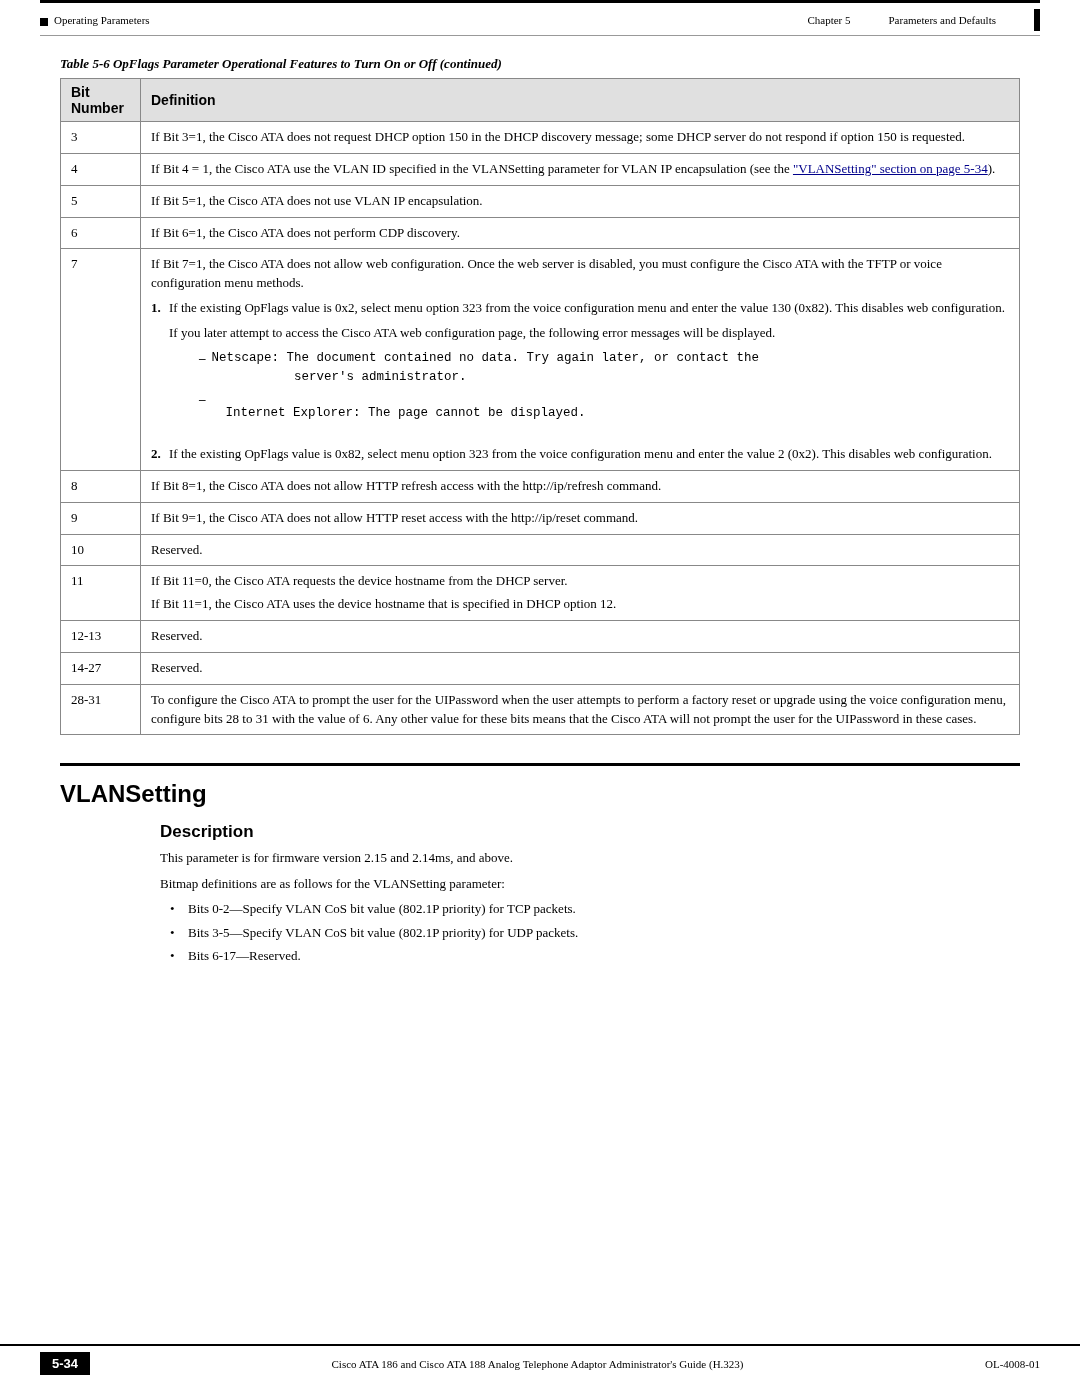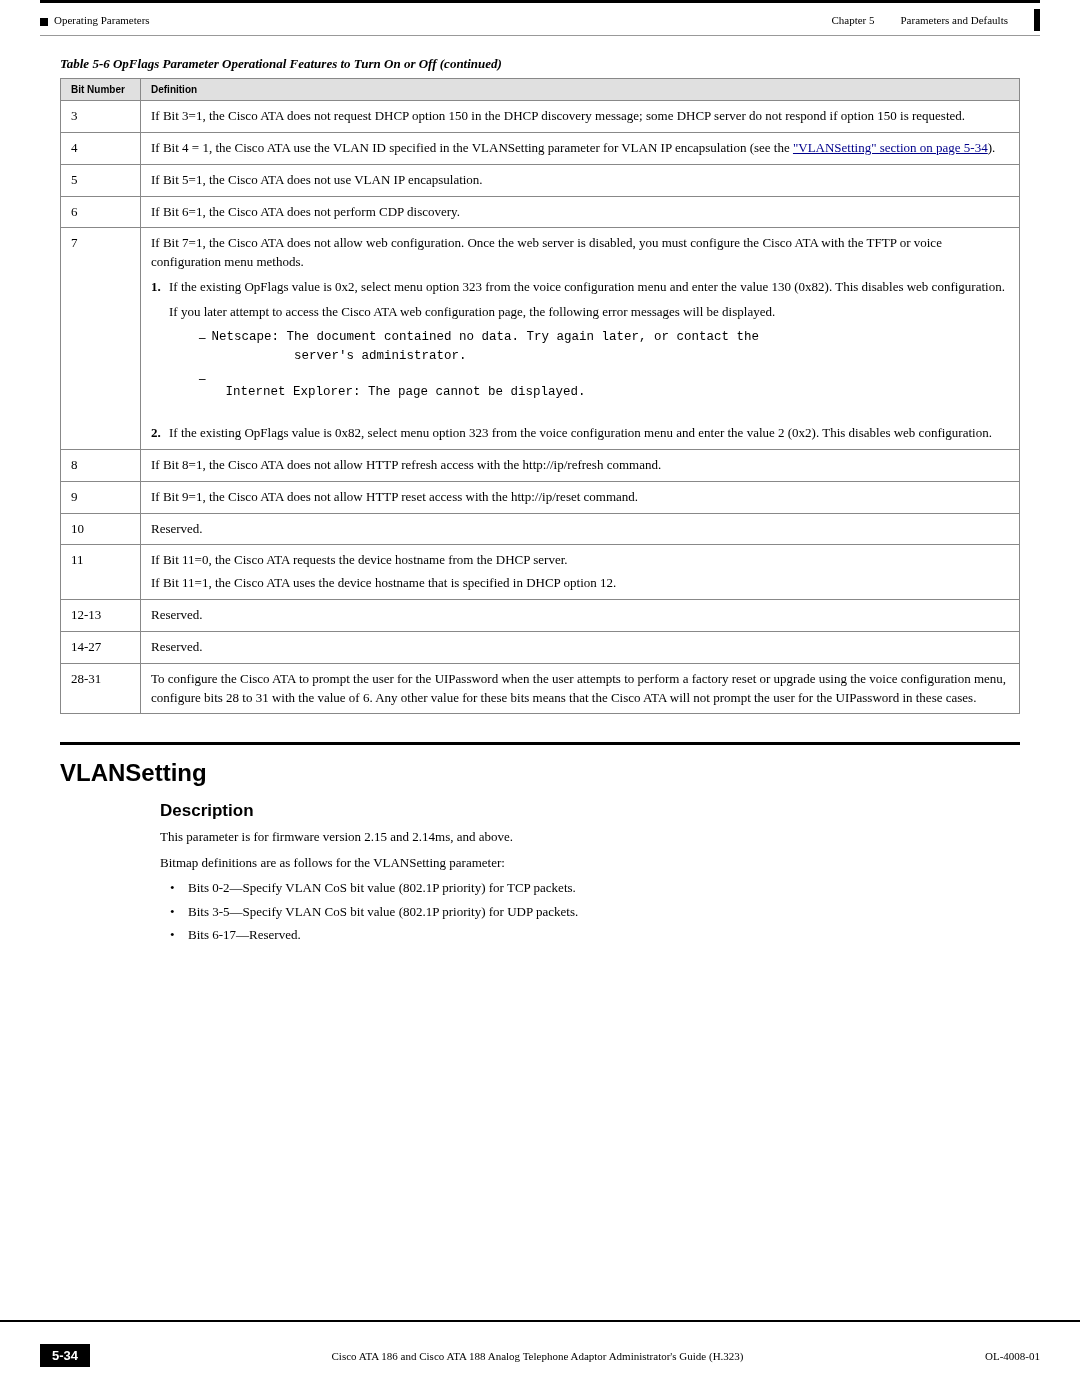--- a/index.html
+++ b/index.html
@@ -30,21 +30,21 @@
     .data-table {
       width: 100%;
       border-collapse: collapse;
       margin-bottom: 20px;
     }
     .data-table th {
       background: #e0e0e0;
       border: 1px solid #888;
       padding: 5px 10px;
       text-align: left;
-      font-size: 10px;
+      font-size: 14px;
       font-weight: bold;
       font-family: Arial, sans-serif;
     }
     .data-table td {
       border: 1px solid #888;
       padding: 6px 10px;
       vertical-align: top;
       font-size: 13px;
       line-height: 1.45;
     }
@@ -119,28 +119,28 @@
     }
     .bullet-list li::before {
       content: "•";
       position: absolute;
       left: 0;
     }
 
     
     .page-footer {
       position: absolute;
-      bottom: 8px;
+      bottom: 16px;
       left: 0;
       right: 0;
       border-top: 2px solid #000;
       display: flex;
       align-items: center;
       justify-content: space-between;
-      padding: 22px 40px;
+      padding: 6px 40px;
     }
     .footer-page-num {
       background: #000;
       color: #fff;
       padding: 4px 12px;
       font-size: 13px;
       font-weight: bold;
       font-family: Arial, sans-serif;
     }
     .footer-center {
@@ -168,21 +168,21 @@
 </head>
 <body>
 
 <div class="header-top-border"></div>
 
 <div style="display:flex; justify-content:space-between; align-items:center; padding: 6px 40px 0 40px;">
   <div style="font-size:11px; display:flex; align-items:flex-end;">
     <span class="small-square"></span>
     <span style="font-size:11px;">Operating Parameters</span>
   </div>
-  <div style="display:flex; align-items:center; gap: 26px;">
+  <div style="display:flex; align-items:center; gap: 38px;">
     <span style="font-size:11px;">Chapter 5</span>
     <span style="font-size:11px;">Parameters and Defaults</span>
     <div style="width:6px; height:22px; background:#000; display:inline-block;"></div>
   </div>
 </div>
 <div style="border-top:1px solid #999; margin: 4px 40px 0 40px;"></div>
 
 <div class="main-content">
 
   <div class="table-caption">Table 5-6    OpFlags Parameter Operational Features to Turn On or Off  (continued)</div>

